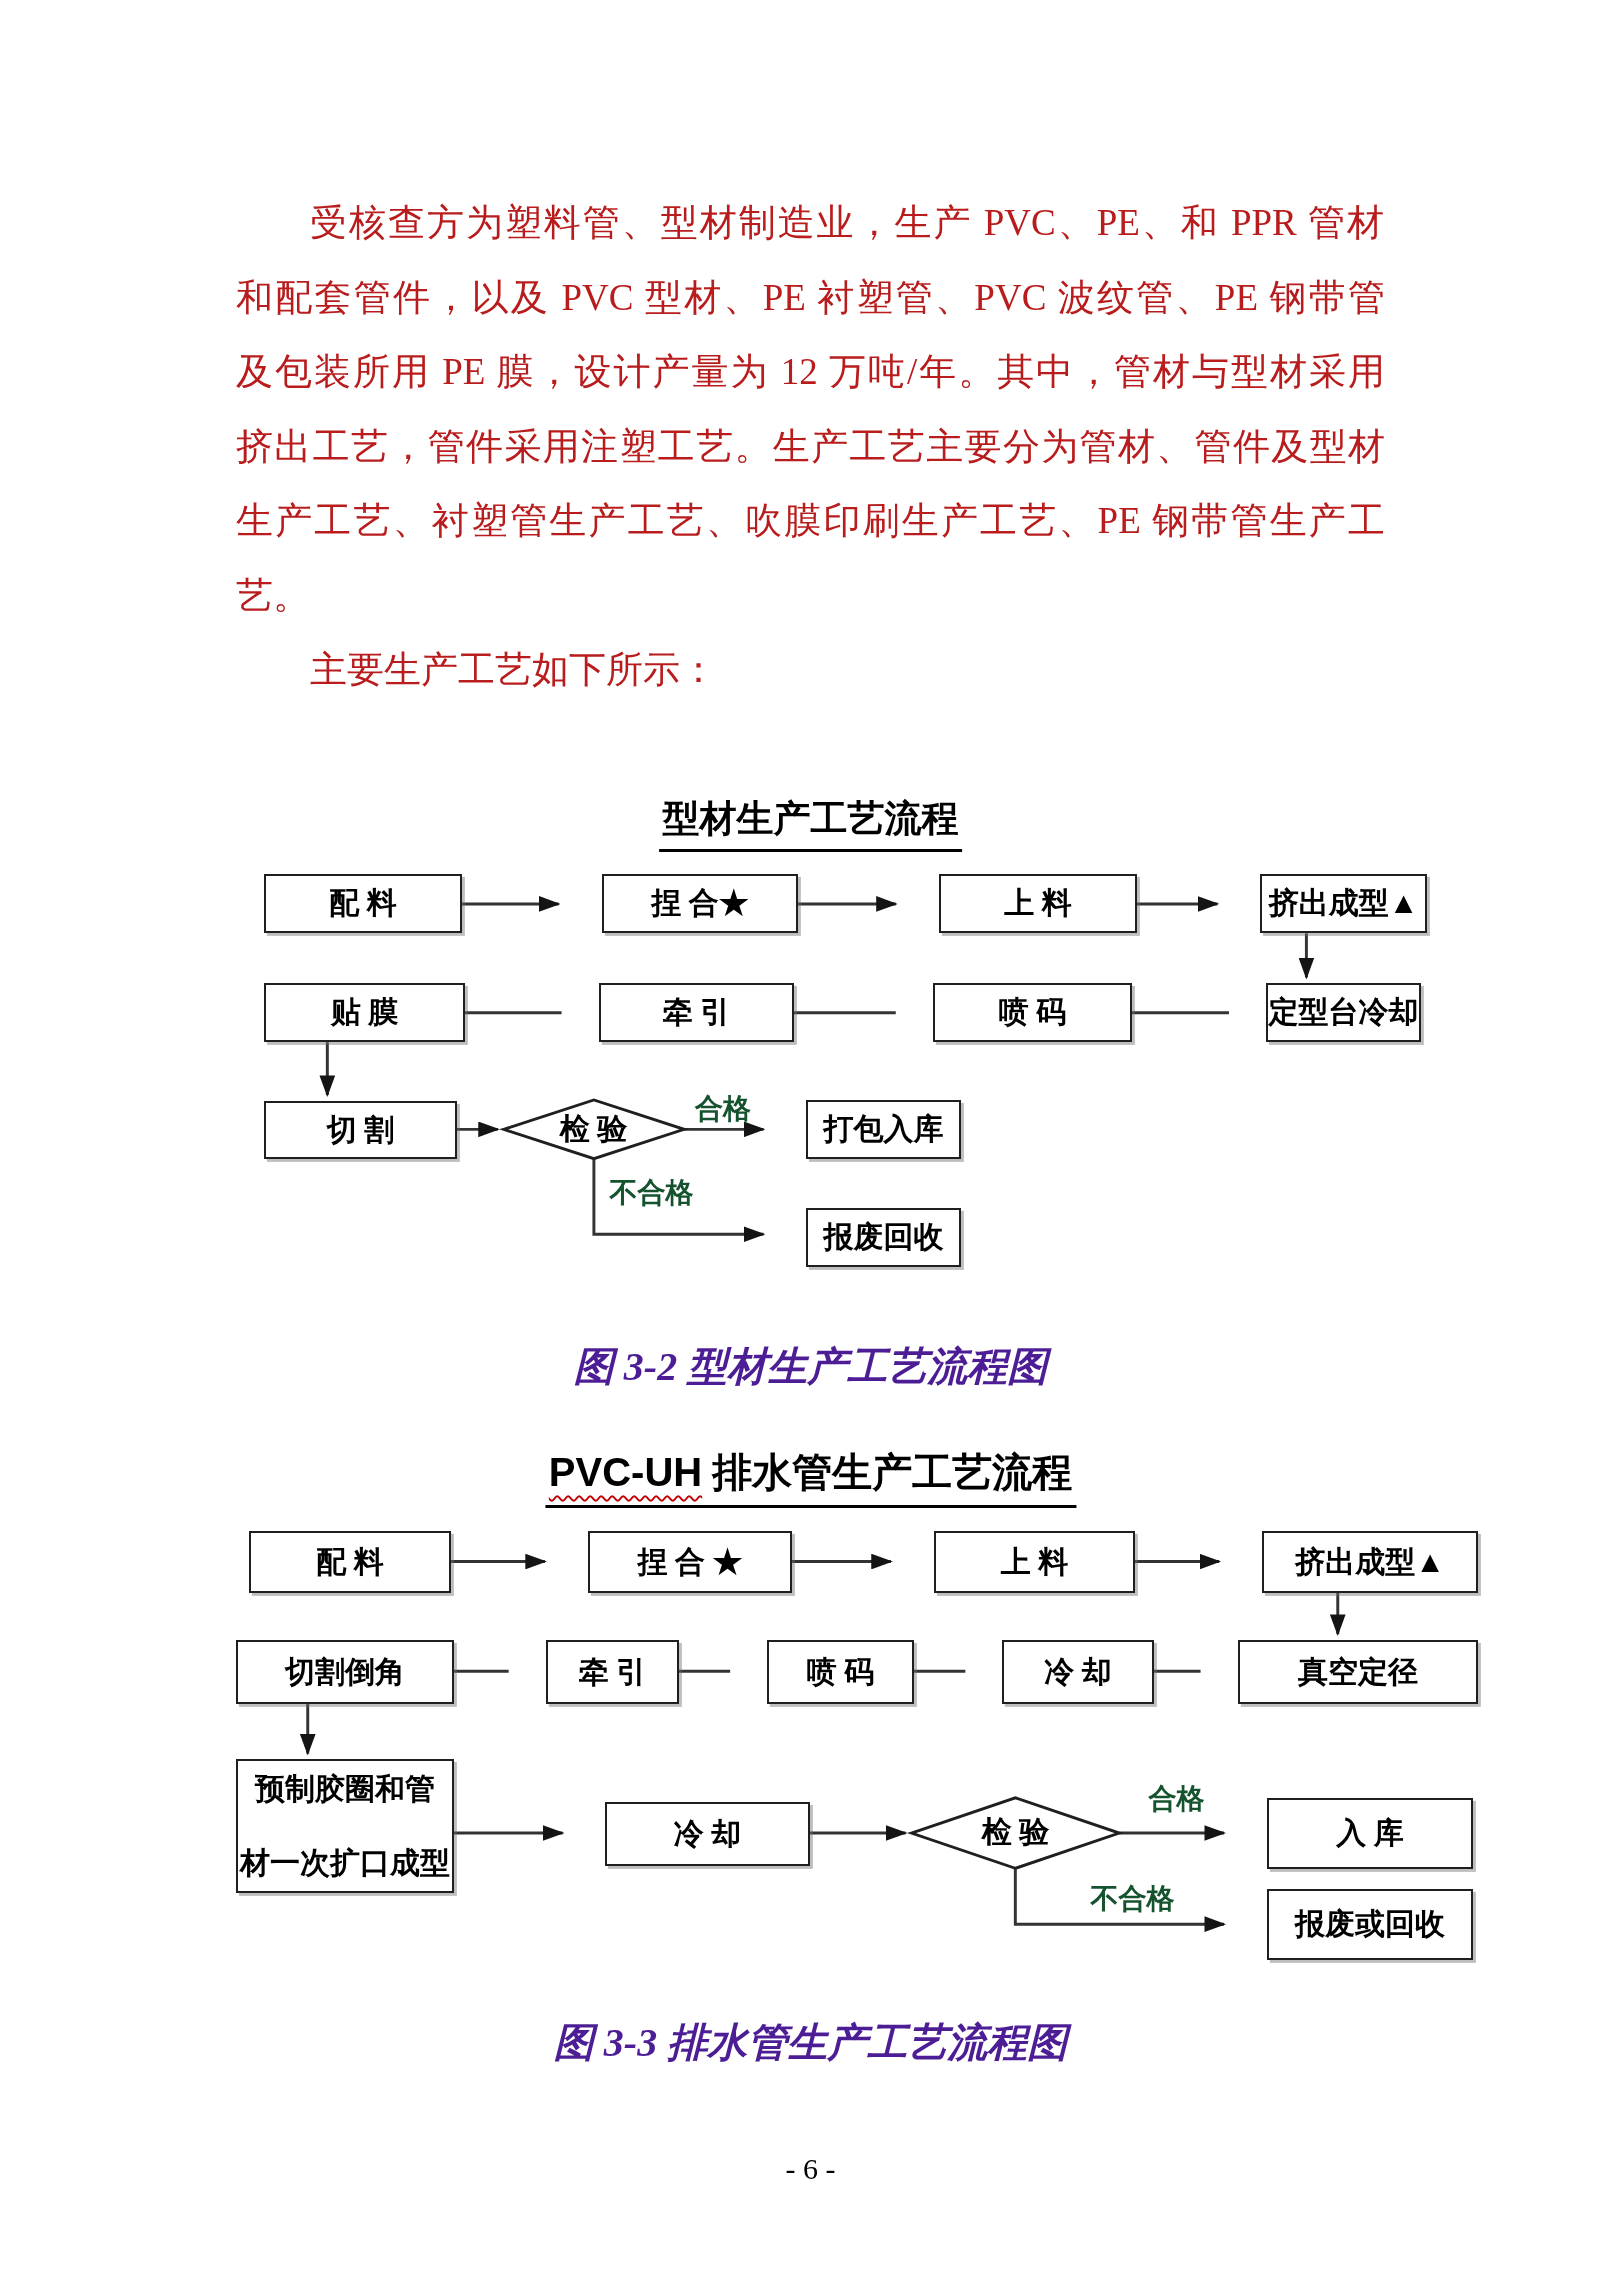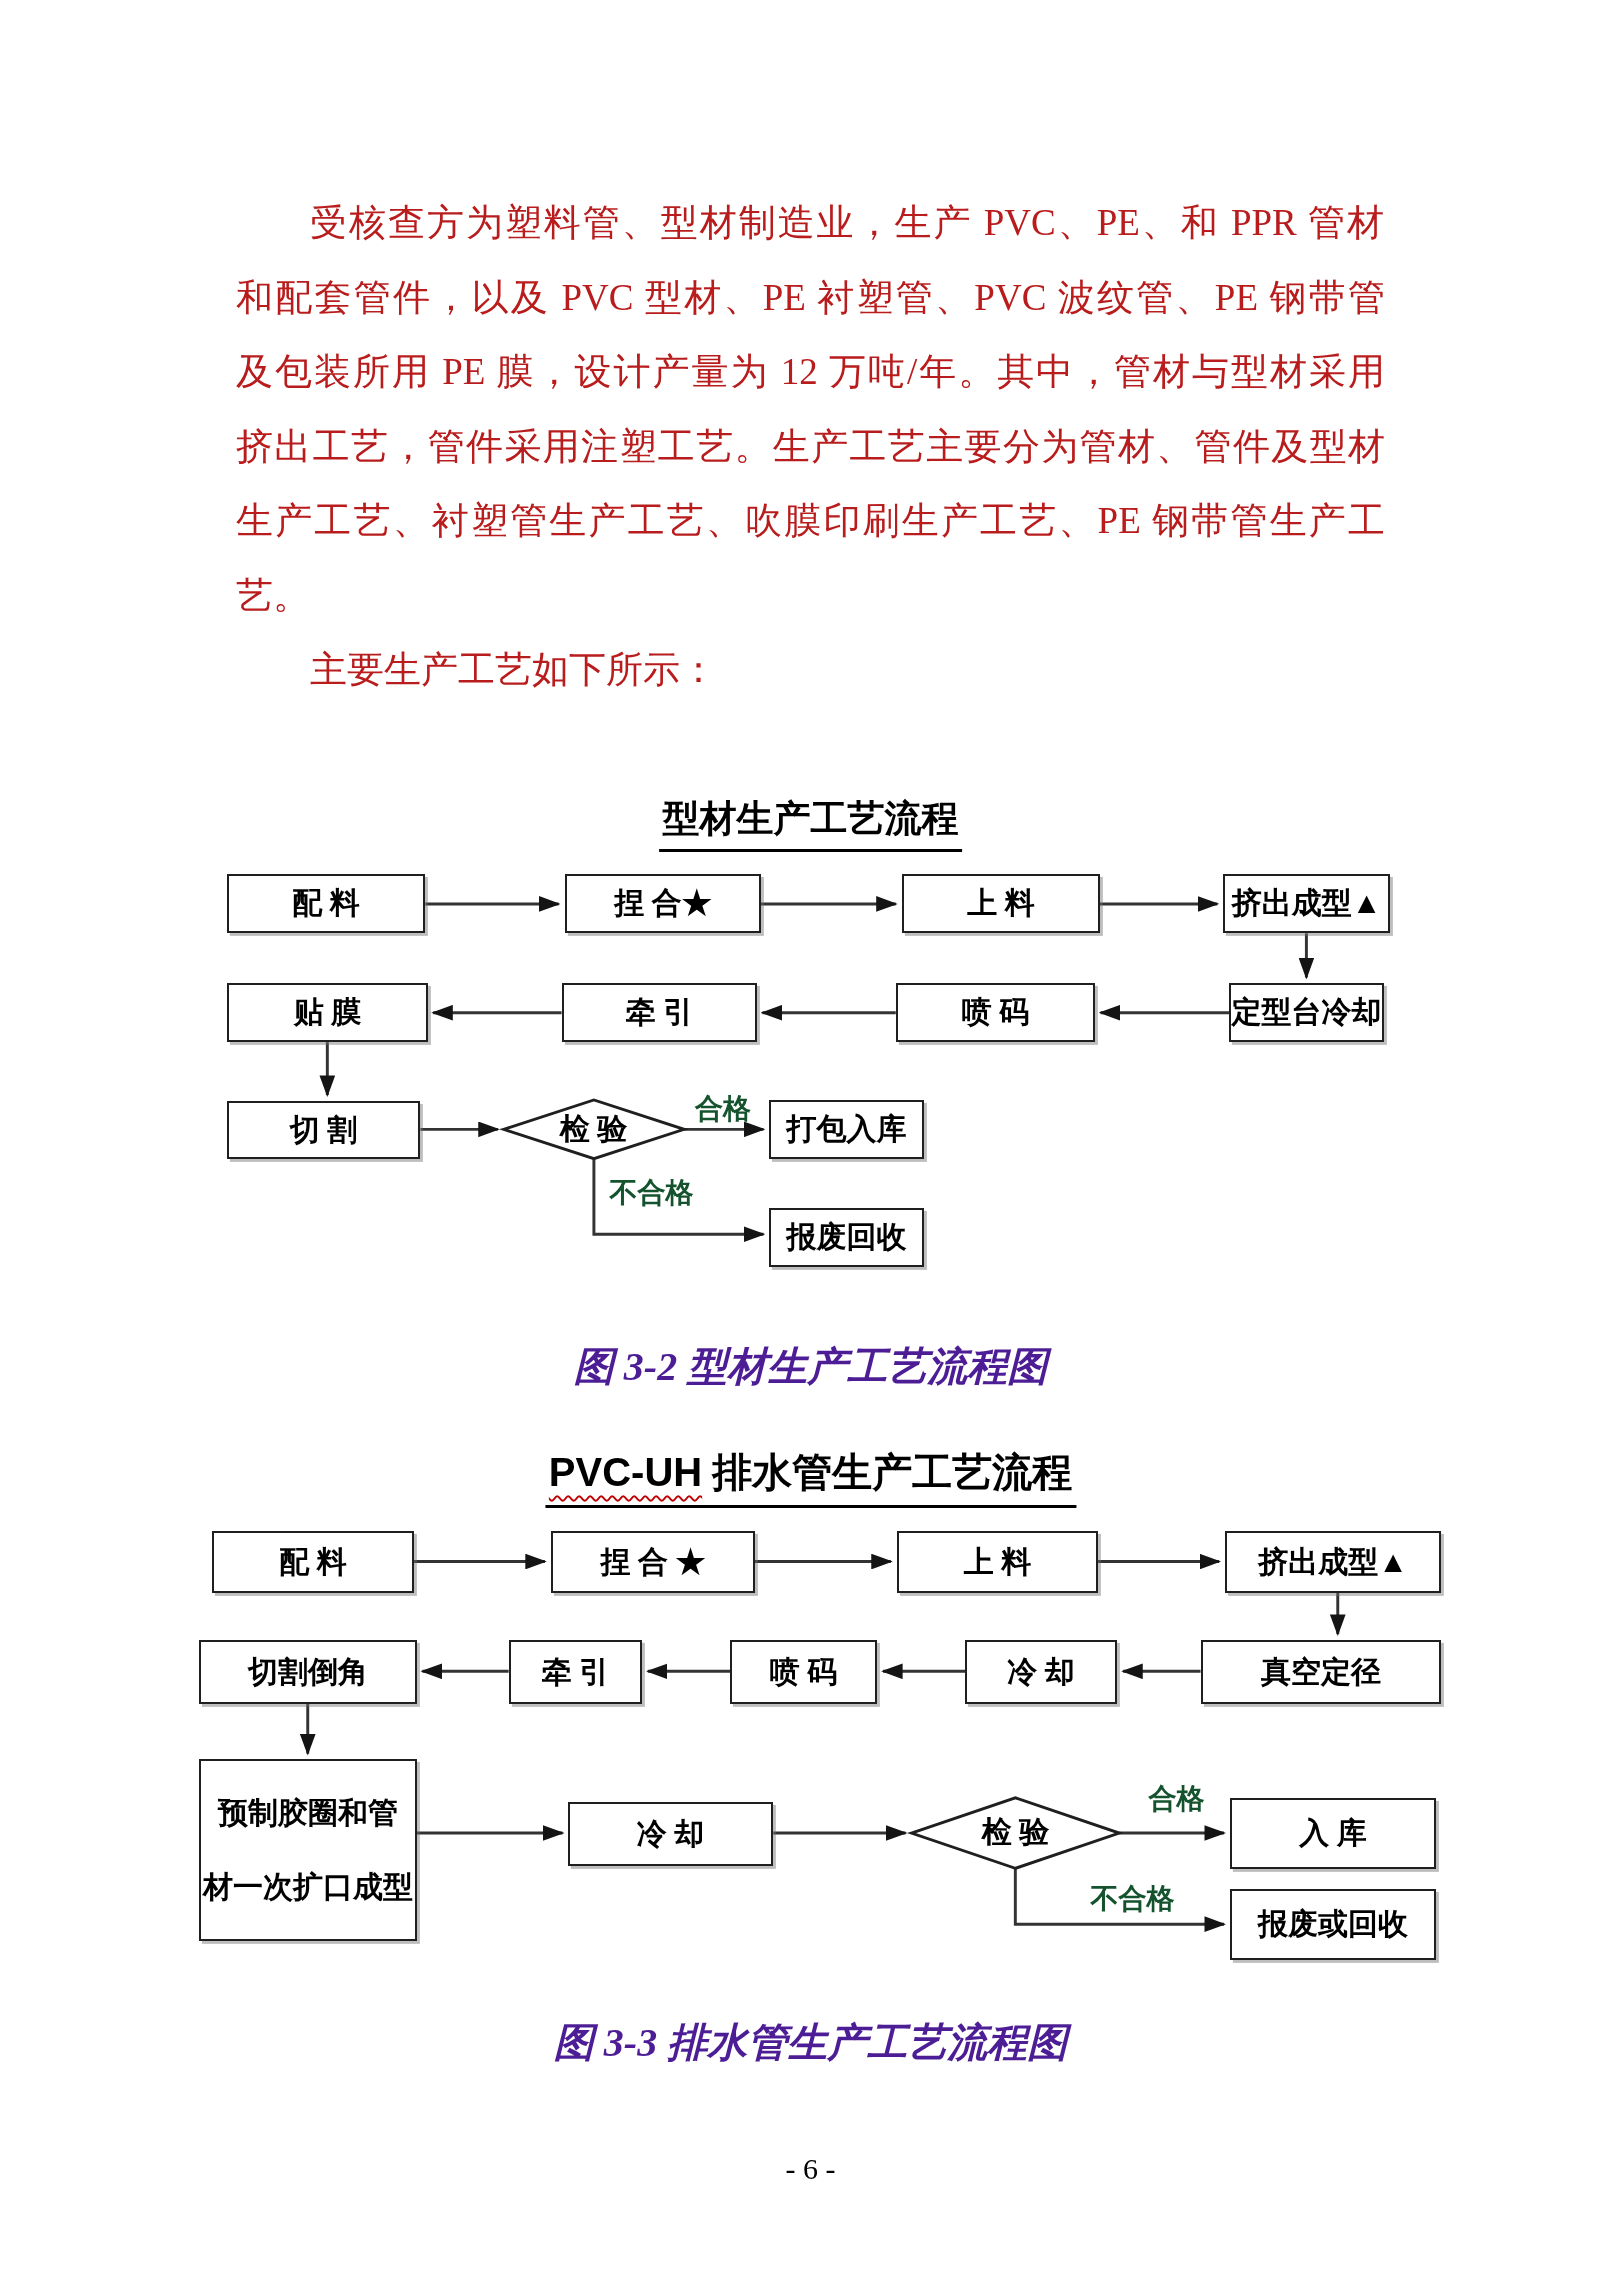--- a/index.html
+++ b/index.html
@@ -11,21 +11,21 @@
   .para-line{position:absolute;left:236px;width:1149px;height:74px;line-height:74px;
              font-size:37px;color:#b91c1c;white-space:nowrap;}
   .para-line.just{text-align:justify;text-align-last:justify;white-space:normal;
                   overflow:hidden;}
   .para-line.indent{padding-left:74px;width:1074px;}
 
   
   .flow-box{position:absolute;box-sizing:border-box;border:2.9px solid #1f1f1f;background:#fff;
             display:flex;align-items:center;justify-content:center;text-align:center;
             font-size:30px;font-weight:bold;color:#000;
-            box-shadow:2.9px 2.9px 0 rgba(110,110,110,.45);}
+            box-shadow:2.9px 2.9px 0 rgba(110,110,110,.45);margin-left:37px;}
   .flow-box.tall{flex-direction:column;justify-content:center;gap:33px;}
   .diamond-label{position:absolute;display:flex;align-items:center;justify-content:center;
                  font-size:30px;font-weight:bold;color:#000;background:transparent;}
   .edge-label{position:absolute;font-size:28px;font-weight:bold;color:#14532d;text-align:center;}
   svg.connectors{position:absolute;left:0;top:0;width:1621px;height:2293px;pointer-events:none;}
 
   
   .fig-title{position:absolute;left:50%;transform:translateX(-50%);white-space:nowrap;
              font-weight:bold;color:#000;}
   .fig-title .rule{display:inline-block;border-bottom:3.9px solid #000;padding:0 3.9px 4.9px 3.9px;}
@@ -127,21 +127,21 @@
   <div class="flow-box" style="left:551px;top:1531px;width:204px;height:62px">捏 合 ★</div>
   <div class="flow-box" style="left:897px;top:1531px;width:201px;height:62px">上 料</div>
   <div class="flow-box" style="left:1225px;top:1531px;width:216px;height:62px">挤出成型▲</div>
 
   <div class="flow-box" style="left:199px;top:1640px;width:218px;height:64px">切割倒角</div>
   <div class="flow-box" style="left:509px;top:1640px;width:133px;height:64px">牵 引</div>
   <div class="flow-box" style="left:730px;top:1640px;width:147px;height:64px">喷 码</div>
   <div class="flow-box" style="left:965px;top:1640px;width:152px;height:64px">冷 却</div>
   <div class="flow-box" style="left:1201px;top:1640px;width:240px;height:64px">真空定径</div>
 
-  <div class="flow-box tall" style="left:199px;top:1759px;width:218px;height:182px">
+  <div class="flow-box tall" style="left:199px;top:1759px;width:218px;height:134px">
     <div>预制胶圈和管</div>
     <div>材一次扩口成型</div>
   </div>
   <div class="flow-box" style="left:568px;top:1802px;width:205px;height:64px">冷 却</div>
   <div class="diamond-label" style="left:947px;top:1812px;width:137px;height:41px">检 验</div>
   <div class="flow-box" style="left:1230px;top:1798px;width:206px;height:71px">入 库</div>
   <div class="flow-box" style="left:1230px;top:1889px;width:206px;height:71px">报废或回收</div>
 
   <div class="edge-label" style="left:1135px;top:1780px;width:83px">合格</div>
   <div class="edge-label" style="left:1076px;top:1880px;width:113px">不合格</div>

